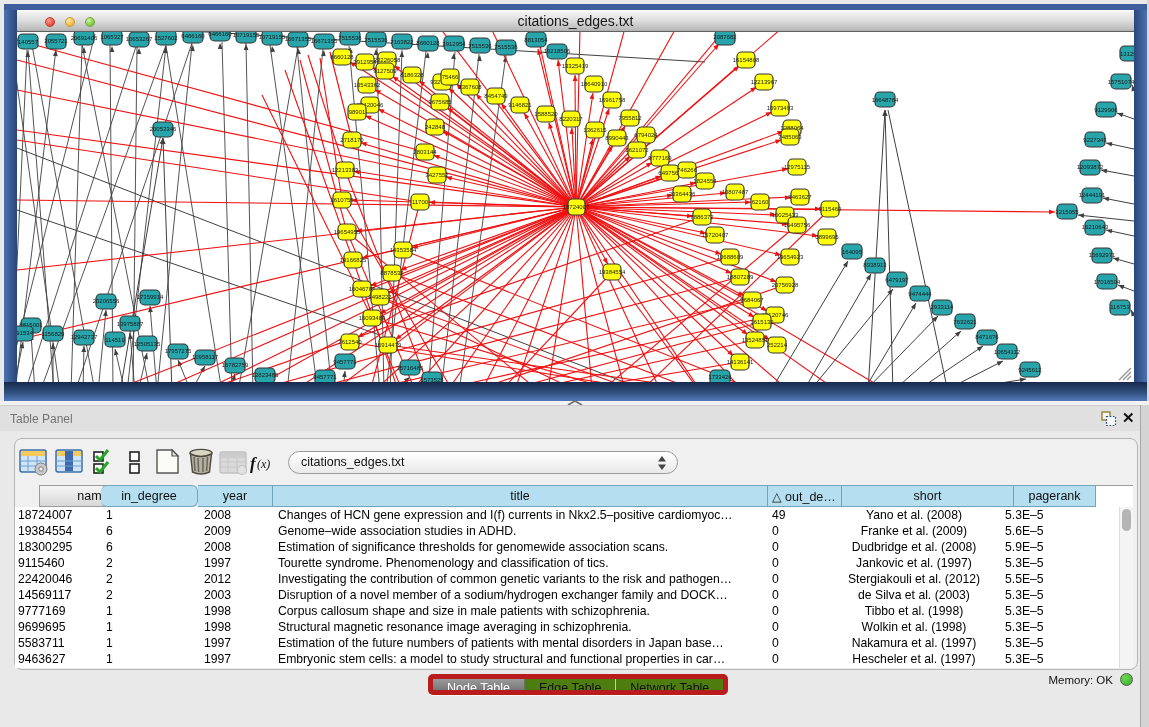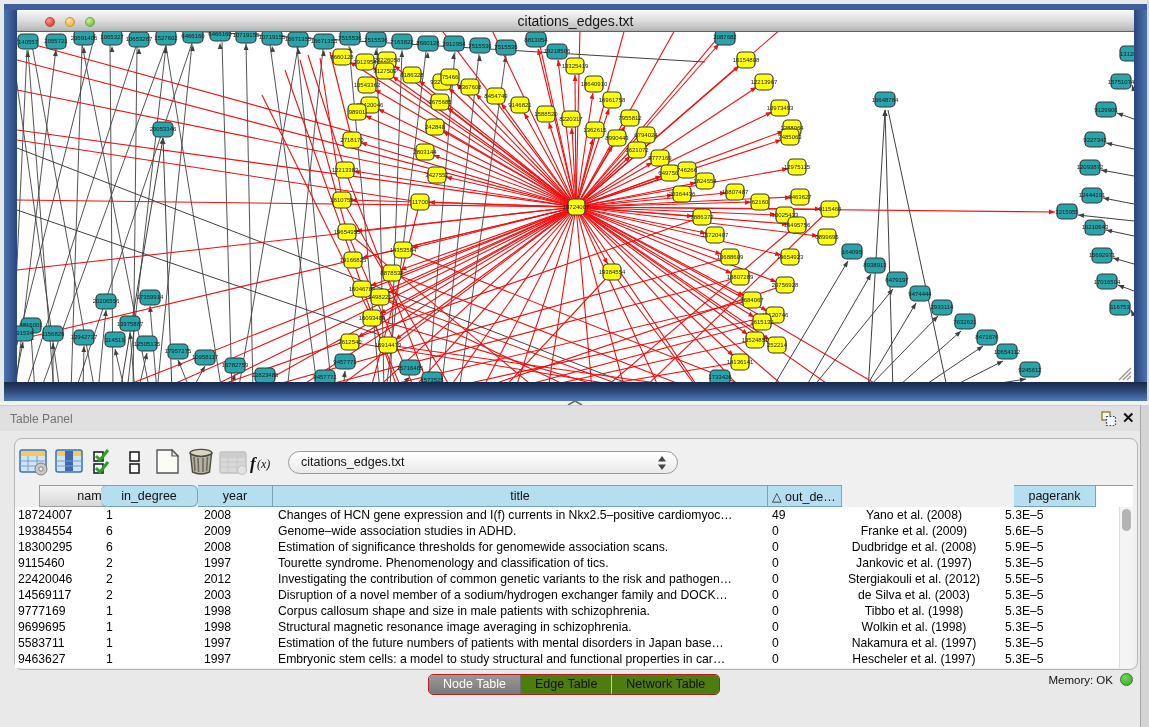--- a/index.html
+++ b/index.html
@@ -50,21 +50,21 @@
   font-size:12.2px; color:#000; }
 .tr { position:relative; height:16px; white-space:nowrap; }
 .tr span { position:absolute; top:1px; }
 .c0 { left:3px; } .c1 { left:91px; } .c2 { left:189px; } .c3 { left:263px; width:492px; overflow:hidden; }
 .c4 { left:757px; } .c5 { left:813px; width:172px; text-align:center; } .c6 { left:990px; }
 #vscroll { left:1119px; top:507px; width:14px; height:161px; background:#f4f4f4;
   border-left:1px solid #dcdcdc; }
 #vthumb { position:absolute; left:2px; top:2px; width:9px; height:22px; background:#b4b4b4; border-radius:5px; }
 
 #tabs { left:428px; top:674px; height:21px; display:flex; font-size:12.5px;
-  border:1px solid #b91c1c; border-radius:5px; overflow:hidden;
+  border:5px solid #b91c1c; border-radius:5px; overflow:hidden;
   box-shadow:0 1px 0 rgba(255,255,255,.7); }
 #tabs div { padding:2px 14px 0 14px; background:#4d7c0f; color:#111; border-right:1px solid #c9c9c9; }
 #tabs div.sel { background:linear-gradient(to bottom,#9a9a9a,#787878); color:#fff; border-right-color:#6f6f6f; }
 #status { left:0; top:666px; width:1149px; height:27px; }
 #mem { position:absolute; right:36px; top:8px; font-size:11.5px; color:#111; }
 #memdot { position:absolute; right:16px; top:7px; width:13px; height:13px; border-radius:50%;
   background:radial-gradient(circle at 35% 30%, #6fd84f, #2fae27); border:1px solid #5a5a5a; }
 #edge-right-low { left:1140px; top:405px; width:9px; height:322px; background:#d4d4d4;
   border-left:1px solid #a8a8a8; }
 </style></head>
@@ -788,20 +788,21 @@
     <path d="M5 0 L9 5.5 L1 5.5 Z" fill="#444"></path>
     <path d="M5 14 L9 8.5 L1 8.5 Z" fill="#444"></path>
   </svg>
 </div>
 <div class="abs" id="thead">
   <span class="h0">name</span>
     <span class="h1">in_degree</span>
     <span class="h2">year</span>
   <span class="h3">title</span>
     <span class="h4">△ out_de…</span>
+    <span class="h5">short</span>
   <span class="h6">pagerank</span>
 </div>
 <div class="abs" id="tbody">
 <div class="tr">
       <span class="c0">18724007</span>
       <span class="c1">1</span>
       <span class="c2">2008</span>
       <span class="c3">Changes of HCN gene expression and I(f) currents in Nkx2.5–positive cardiomyoc…</span>
       <span class="c4">49</span>
       <span class="c5">Yano et al. (2008)</span>

